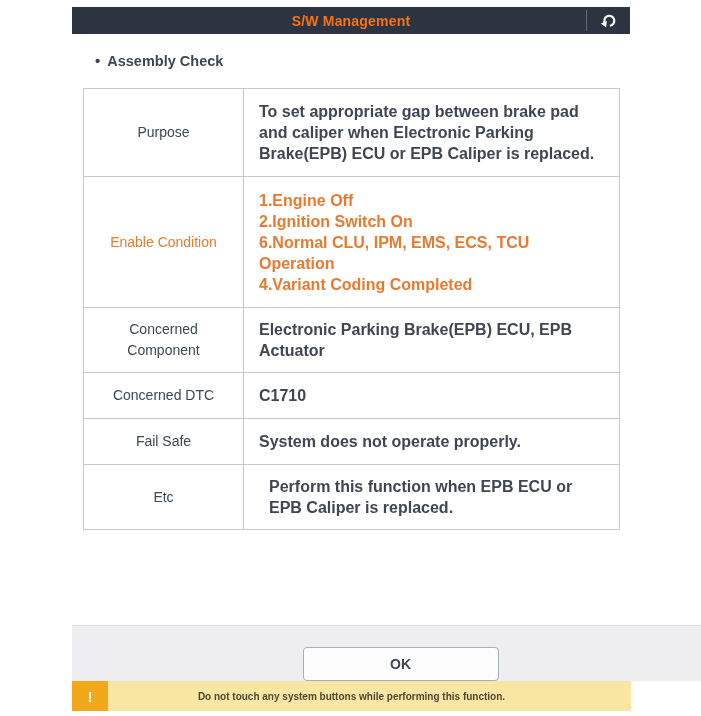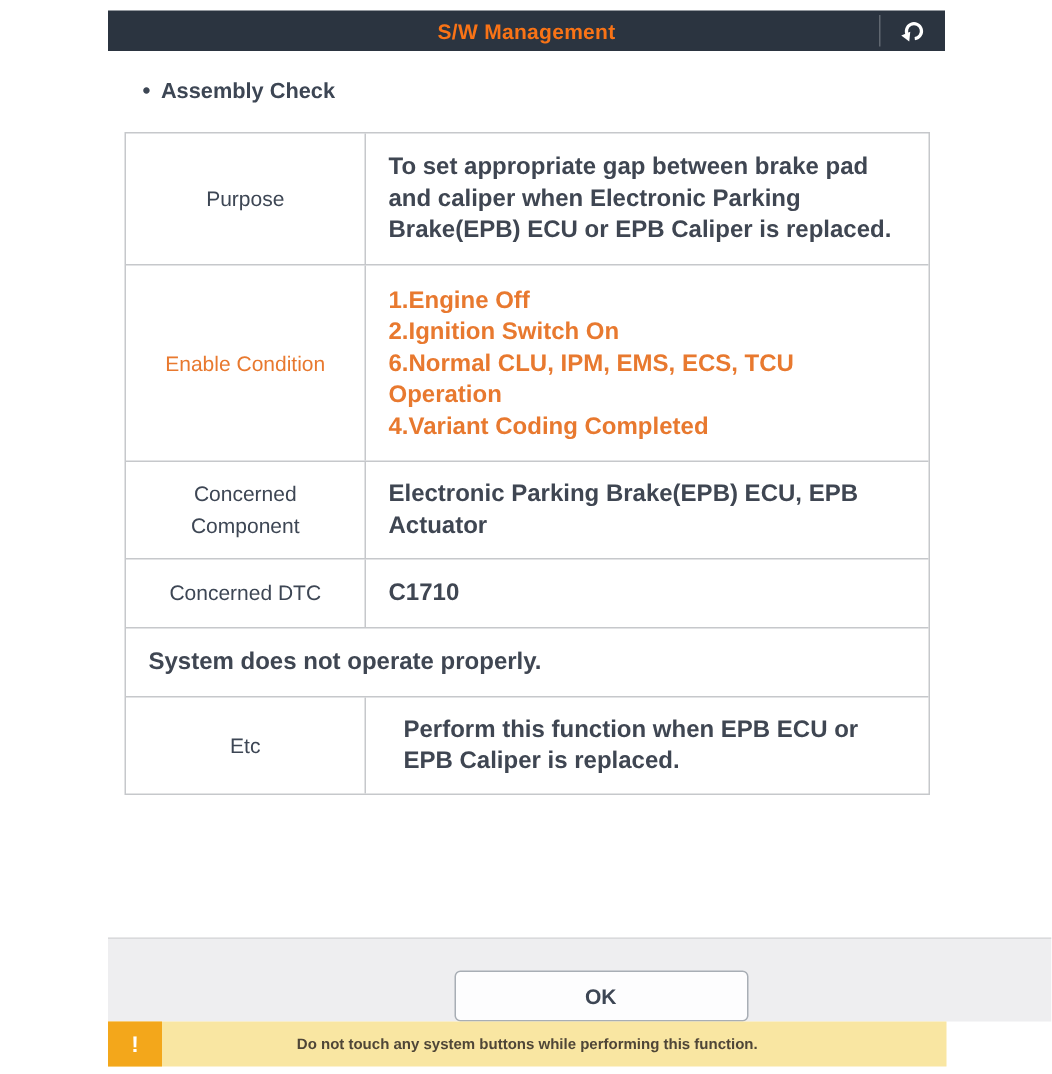--- a/index.html
+++ b/index.html
@@ -144,20 +144,21 @@
           <div>Electronic Parking Brake(EPB) ECU, EPB Actuator</div>
         </div>
       </div>
       <div class="t-row r3">
         <div class="t-label">Concerned DTC</div>
         <div class="t-content">
           <div>C1710</div>
         </div>
       </div>
       <div class="t-row r4">
+        <div class="t-label">Fail Safe</div>
         <div class="t-content">
           <div>System does not operate properly.</div>
         </div>
       </div>
       <div class="t-row r5">
         <div class="t-label">Etc</div>
         <div class="t-content">
           <div>Perform this function when EPB ECU or EPB Caliper is replaced.</div>
         </div>
       </div>

